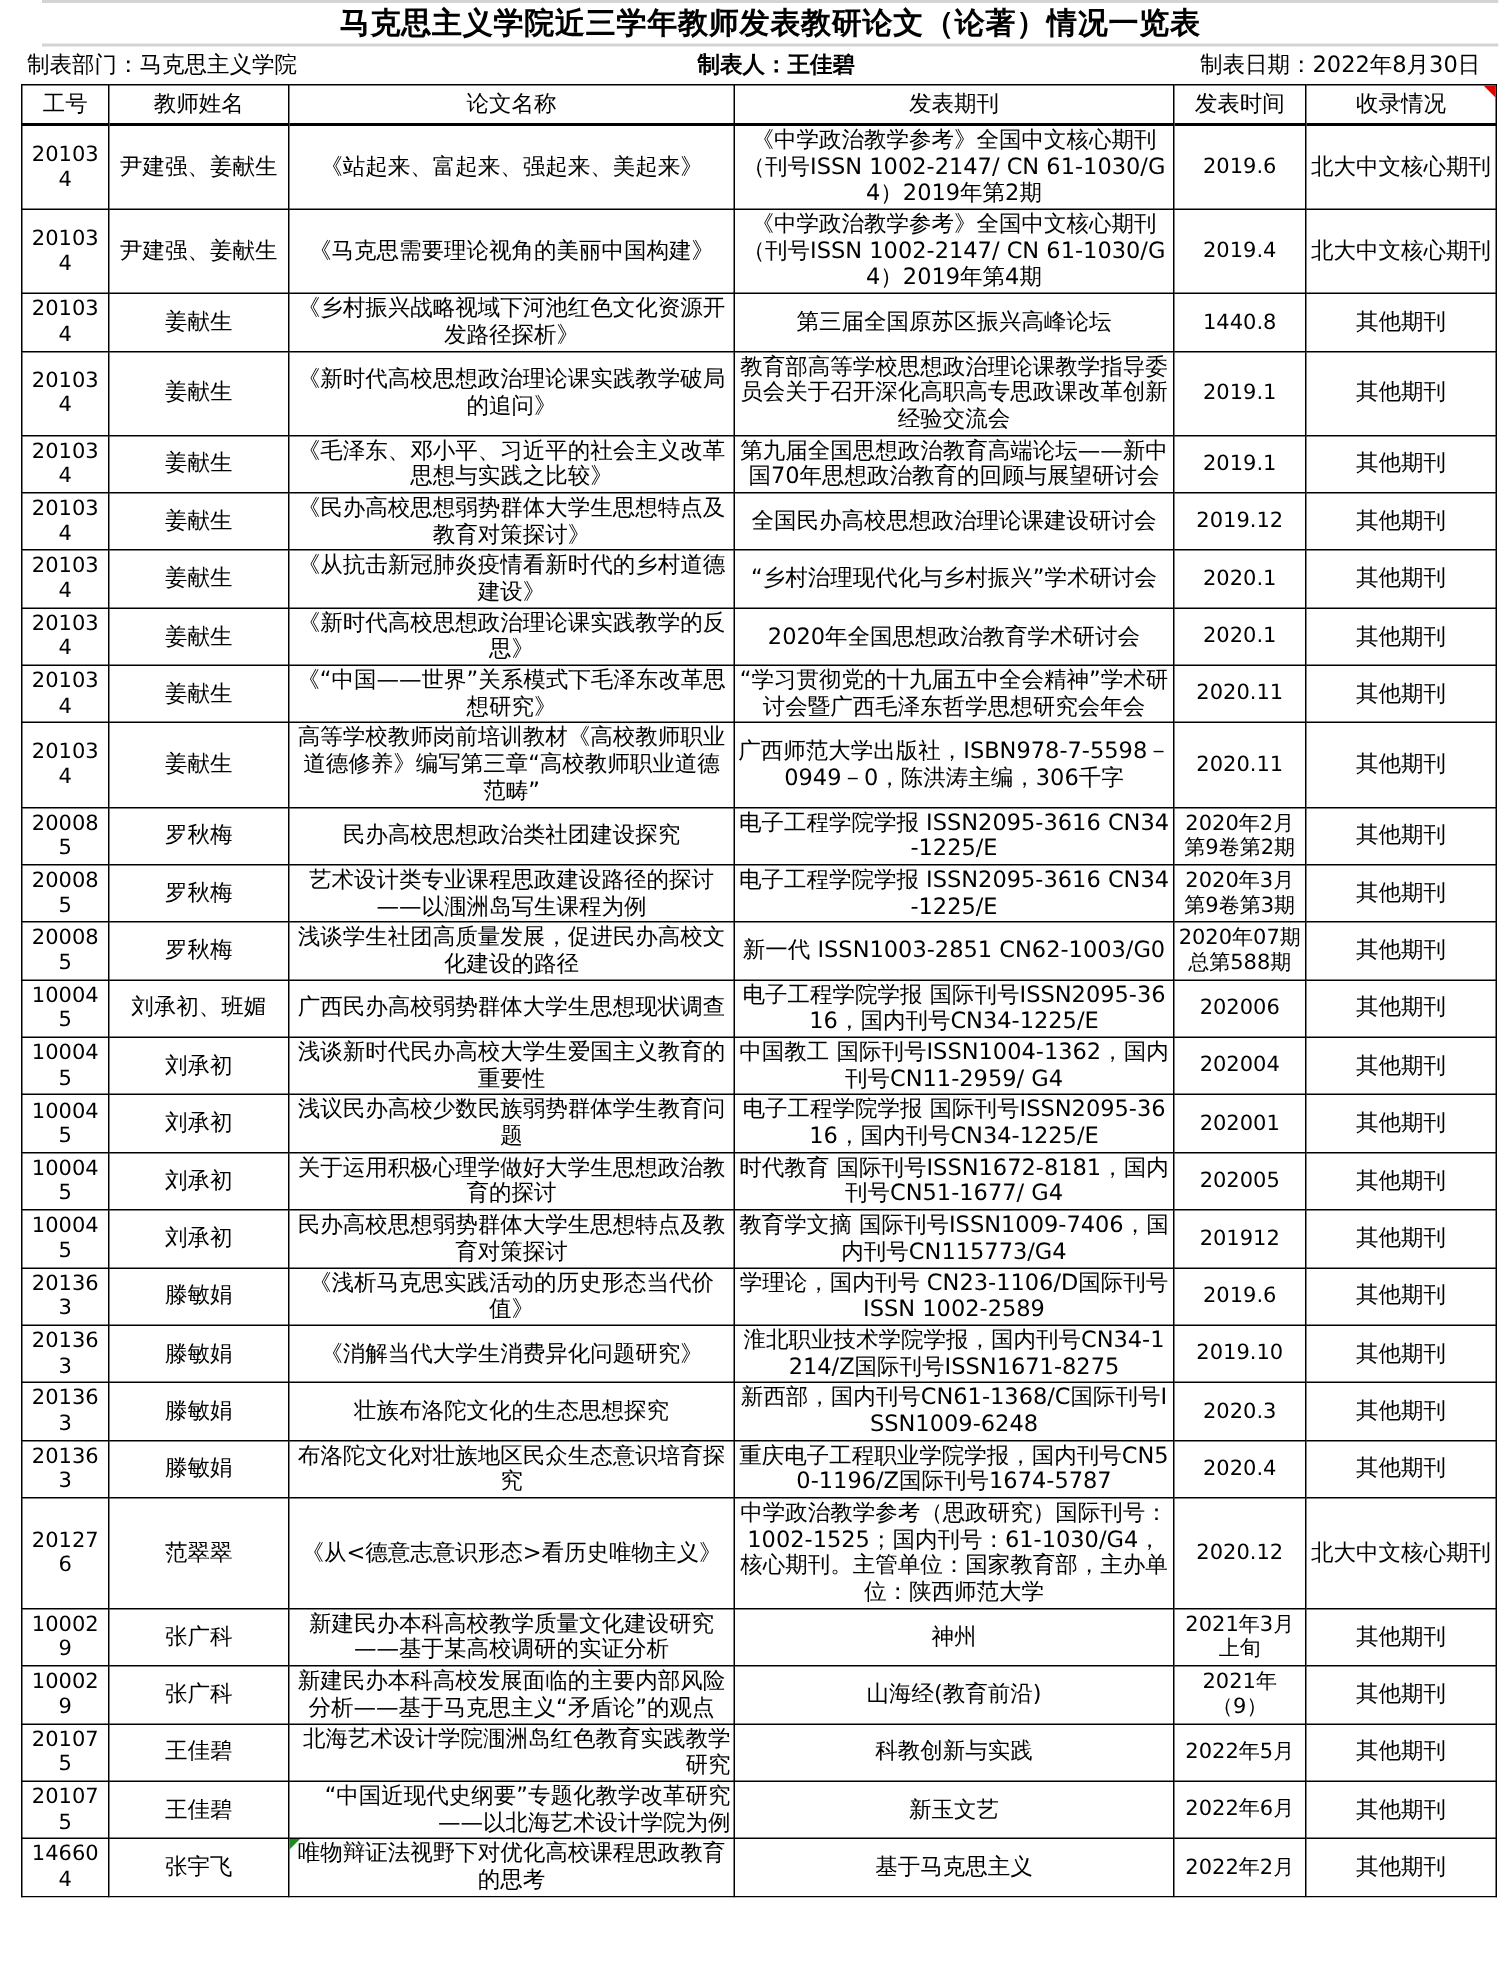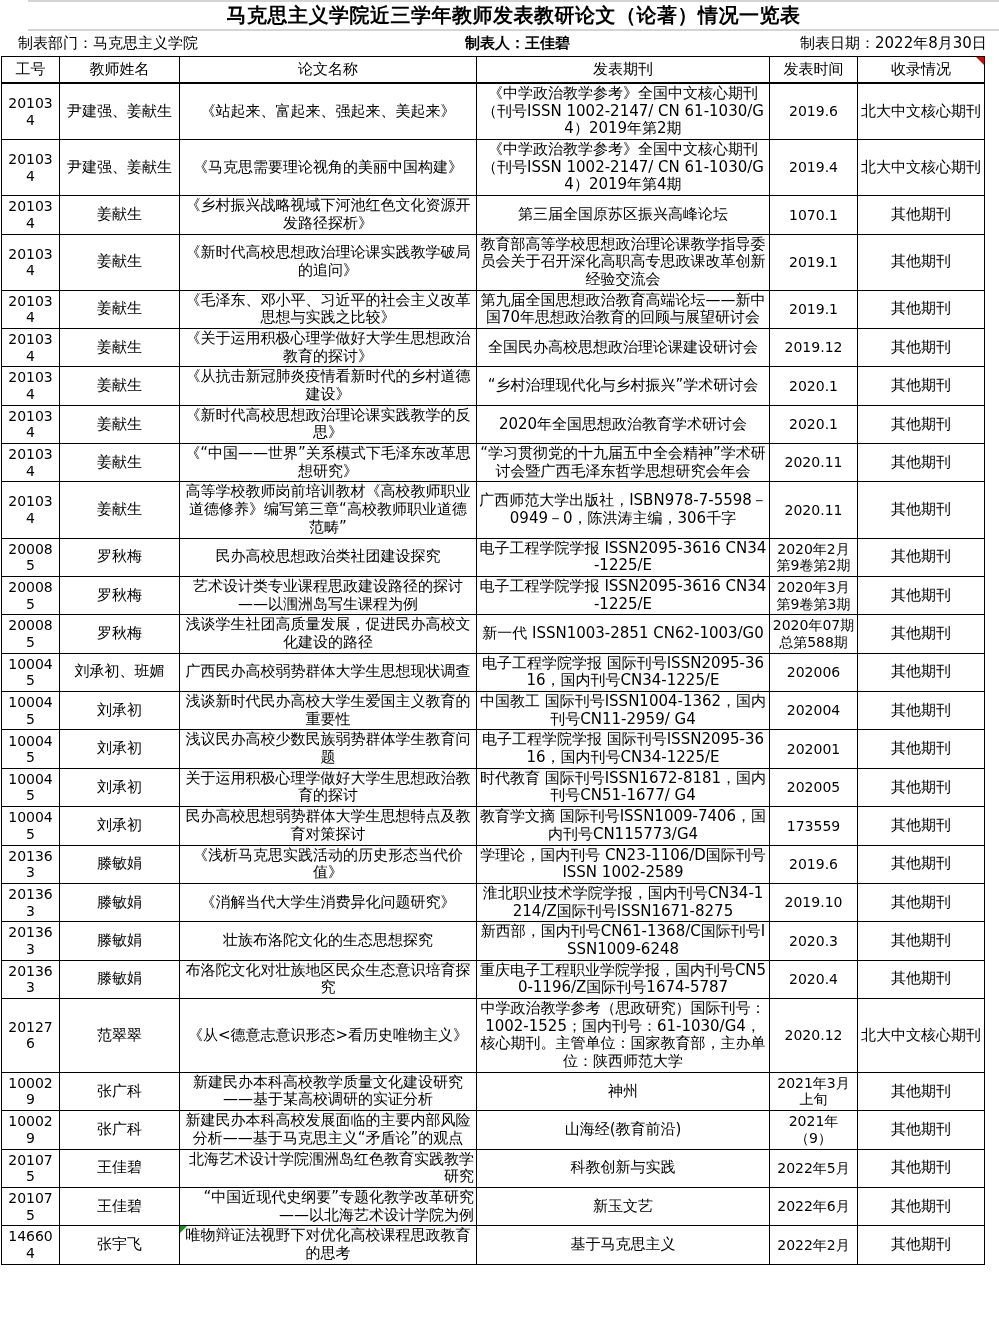--- a/index.html
+++ b/index.html
@@ -16,21 +16,21 @@
 
   .meta-band { position:relative; height:25px; font-size:15px; }
   .meta-band span { position:absolute; top:3px; white-space:nowrap; }
   .meta-dept   { left:18px; }
   .meta-author { left:465px;font-weight:bold; }
   .meta-date   { left:800px; }
 
   table.grid {
     border-collapse:collapse;
     table-layout:fixed;
-    margin-left:1px;
+    margin-left:14px;
     width:983px;
   }
   .grid th, .grid td {
     border:1px solid #000;
     padding:1px 2px;
     font-size:15px;
     line-height:1.18;
     text-align:center;
     vertical-align:middle;
     font-weight:normal;
@@ -99,21 +99,21 @@
           <td class="c-paper">《马克思需要理论视角的美丽中国构建》</td>
           <td class="c-journal">《中学政治教学参考》全国中文核心期刊（刊号ISSN 1002-2147/ CN 61-1030/G4）2019年第4期</td>
           <td class="c-date">2019.4</td>
           <td class="c-status">北大中文核心期刊</td>
         </tr>
         <tr>
           <td class="c-id">201034</td>
           <td class="c-teacher">姜献生</td>
           <td class="c-paper">《乡村振兴战略视域下河池红色文化资源开发路径探析》</td>
           <td class="c-journal">第三届全国原苏区振兴高峰论坛</td>
-          <td class="c-date">1070.1</td>
+          <td class="c-date">1440.8</td>
           <td class="c-status">其他期刊</td>
         </tr>
         <tr>
           <td class="c-id">201034</td>
           <td class="c-teacher">姜献生</td>
           <td class="c-paper">《新时代高校思想政治理论课实践教学破局的追问》</td>
           <td class="c-journal">教育部高等学校思想政治理论课教学指导委员会关于召开深化高职高专思政课改革创新经验交流会</td>
           <td class="c-date">2019.1</td>
           <td class="c-status">其他期刊</td>
         </tr>
@@ -121,21 +121,21 @@
           <td class="c-id">201034</td>
           <td class="c-teacher">姜献生</td>
           <td class="c-paper">《毛泽东、邓小平、习近平的社会主义改革思想与实践之比较》</td>
           <td class="c-journal">第九届全国思想政治教育高端论坛——新中国70年思想政治教育的回顾与展望研讨会</td>
           <td class="c-date">2019.1</td>
           <td class="c-status">其他期刊</td>
         </tr>
         <tr>
           <td class="c-id">201034</td>
           <td class="c-teacher">姜献生</td>
-          <td class="c-paper">《关于运用积极心理学做好大学生思想政治教育的探讨》</td>
+          <td class="c-paper">《民办高校思想弱势群体大学生思想特点及教育对策探讨》</td>
           <td class="c-journal">全国民办高校思想政治理论课建设研讨会</td>
           <td class="c-date">2019.12</td>
           <td class="c-status">其他期刊</td>
         </tr>
         <tr>
           <td class="c-id">201034</td>
           <td class="c-teacher">姜献生</td>
           <td class="c-paper">《从抗击新冠肺炎疫情看新时代的乡村道德建设》</td>
           <td class="c-journal">“乡村治理现代化与乡村振兴”学术研讨会</td>
           <td class="c-date">2020.1</td>
@@ -219,21 +219,21 @@
           <td class="c-paper">关于运用积极心理学做好大学生思想政治教育的探讨</td>
           <td class="c-journal">时代教育 国际刊号ISSN1672-8181，国内刊号CN51-1677/ G4</td>
           <td class="c-date">202005</td>
           <td class="c-status">其他期刊</td>
         </tr>
         <tr>
           <td class="c-id">100045</td>
           <td class="c-teacher">刘承初</td>
           <td class="c-paper">民办高校思想弱势群体大学生思想特点及教育对策探讨</td>
           <td class="c-journal">教育学文摘 国际刊号ISSN1009-7406，国内刊号CN115773/G4</td>
-          <td class="c-date">173559</td>
+          <td class="c-date">201912</td>
           <td class="c-status">其他期刊</td>
         </tr>
         <tr>
           <td class="c-id">201363</td>
           <td class="c-teacher">滕敏娟</td>
           <td class="c-paper">《浅析马克思实践活动的历史形态当代价值》</td>
           <td class="c-journal">学理论，国内刊号 CN23-1106/D国际刊号 ISSN 1002-2589</td>
           <td class="c-date">2019.6</td>
           <td class="c-status">其他期刊</td>
         </tr>

